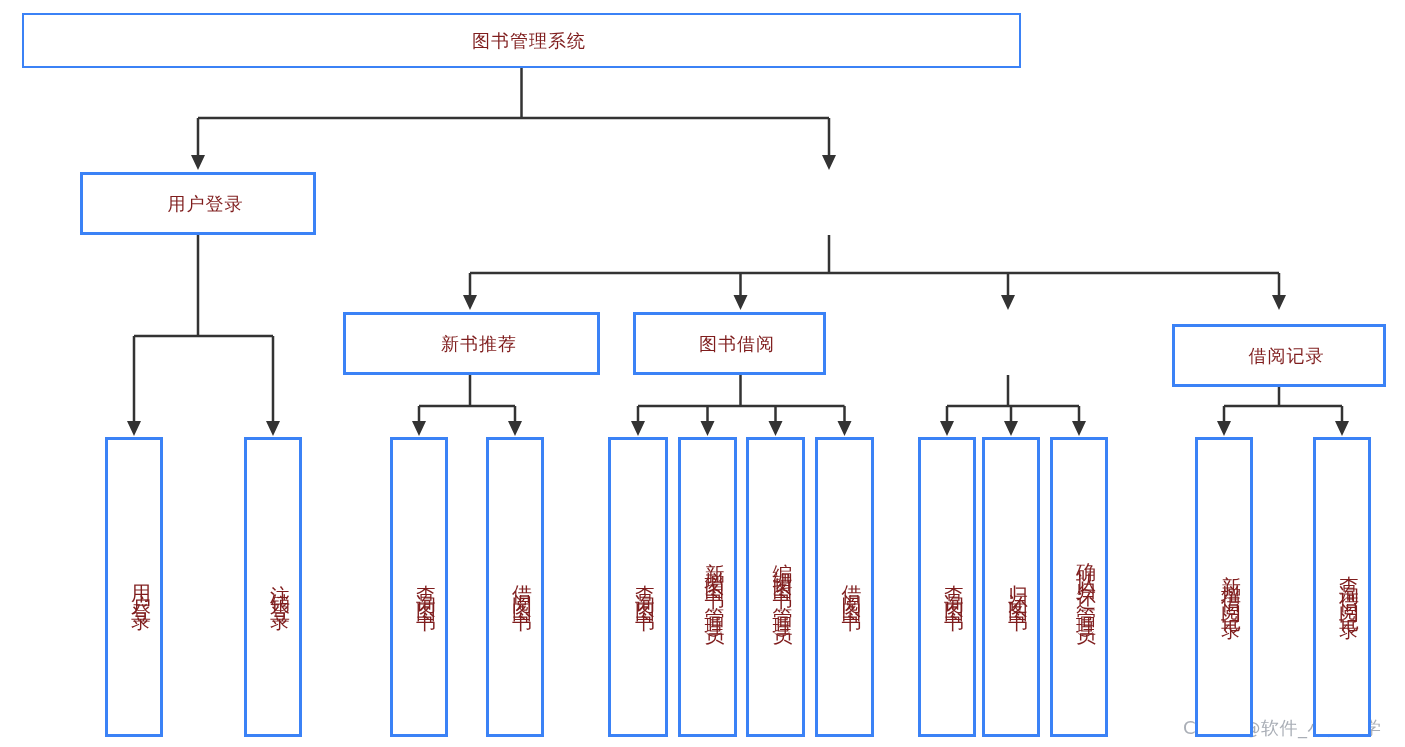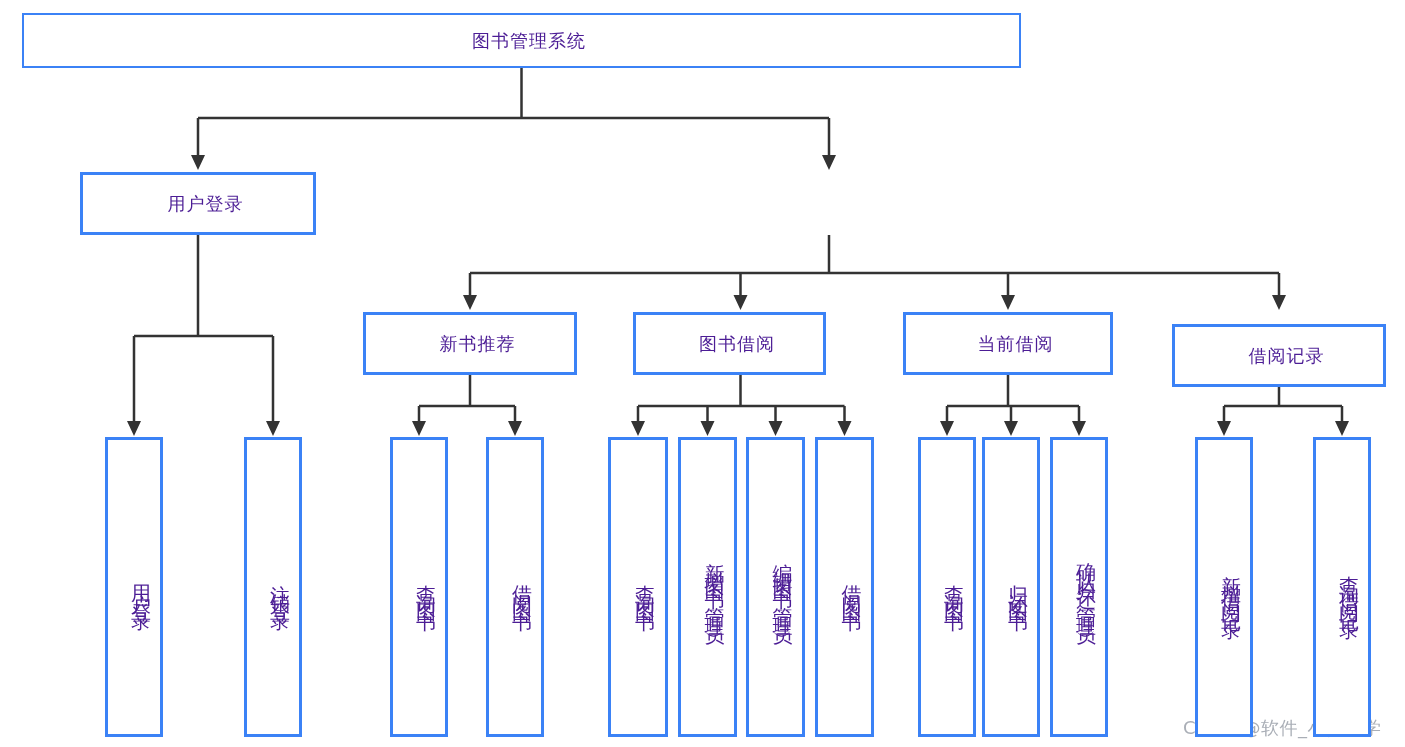--- a/index.html
+++ b/index.html
@@ -19,21 +19,21 @@
     position: absolute;
     left: 0;
     top: 0;
     z-index: 2;
   }
   .box {
     position: absolute;
     box-sizing: border-box;
     background: #ffffff;
     border: 3px solid #3b82f6;
-    color: #4c1d95;
+    color: #7f1d1d;
     display: flex;
     align-items: center;
     justify-content: center;
     z-index: 3;
     padding-left: 15px;
   }
   .hbox {
     font-size: 18px;
     letter-spacing: 1px;
     text-align: center;
@@ -95,23 +95,22 @@
              M1004 421 L1018 421 L1011 436 Z
              M1072 421 L1086 421 L1079 436 Z
              M1217 421 L1231 421 L1224 436 Z
              M1335 421 L1349 421 L1342 436 Z"></path>
   </svg>
 
   <div class="box hbox root-box" style="left:22px; top:13px; width:999px; height:55px;">图书管理系统</div>
 
   <div class="box hbox" style="left:80px; top:172px; width:236px; height:63px;">用户登录</div>
 
-  <div class="box hbox" style="left:363px; top:312px; width:214px; height:63px;text-align:right;">新书推荐</div>
+  <div class="box hbox" style="left:343px; top:312px; width:257px; height:63px;text-align:right;">新书推荐</div>
   <div class="box hbox" style="left:633px; top:312px; width:193px; height:63px;">图书借阅</div>
-  <div class="box hbox" style="left:903px; top:312px; width:210px; height:63px;">当前借阅</div>
   <div class="box hbox" style="left:1172px; top:324px; width:214px; height:63px;font-family:Liberation Mono, monospace;">借阅记录</div>
 
   <div class="box leaf" style="left:105px;">用户登录</div>
   <div class="box leaf" style="left:244px;">注销登录</div>
   <div class="box leaf" style="left:390px;">查询图书</div>
   <div class="box leaf" style="left:486px;">借阅图书</div>
   <div class="box leaf" style="left:608px; width:60px;">查询图书</div>
   <div class="box leaf" style="left:678px; width:59px;">新增图书（管理员）</div>
   <div class="box leaf" style="left:746px; width:59px;">编辑图书（管理员）</div>
   <div class="box leaf" style="left:815px; width:59px;">借阅图书</div>

